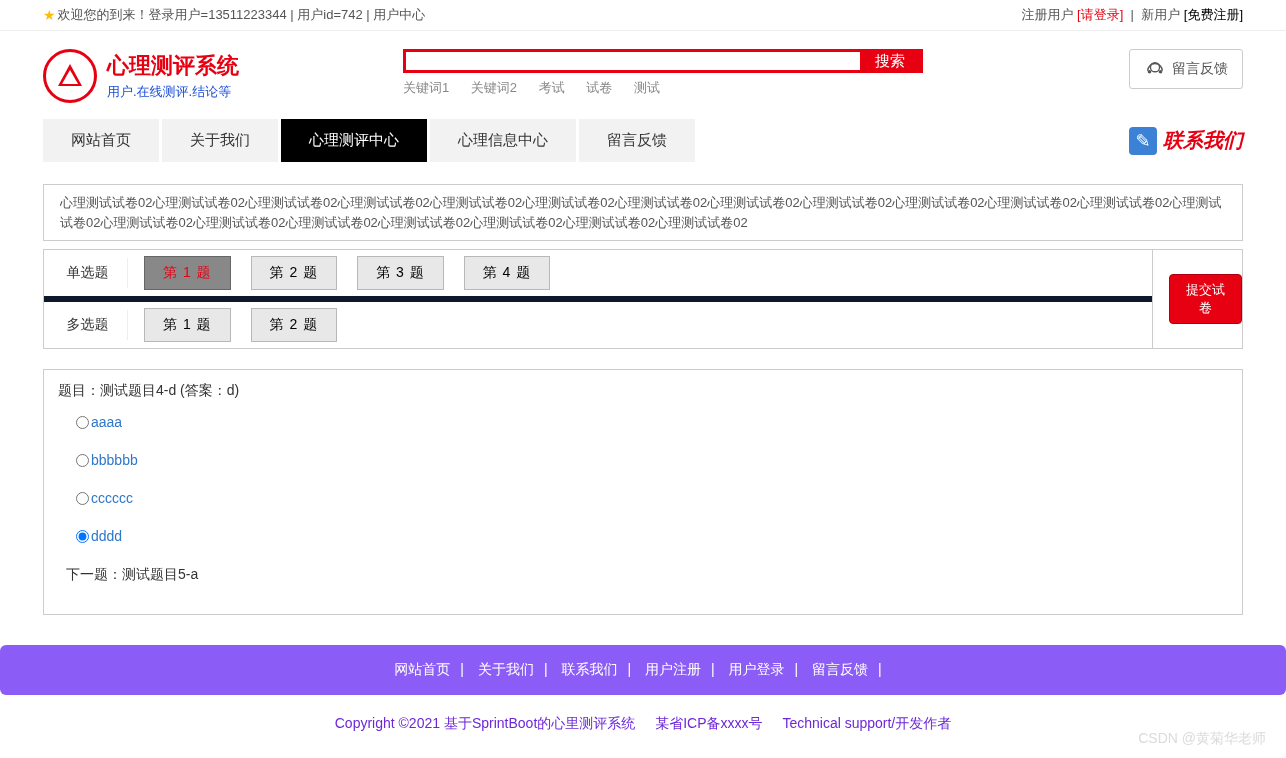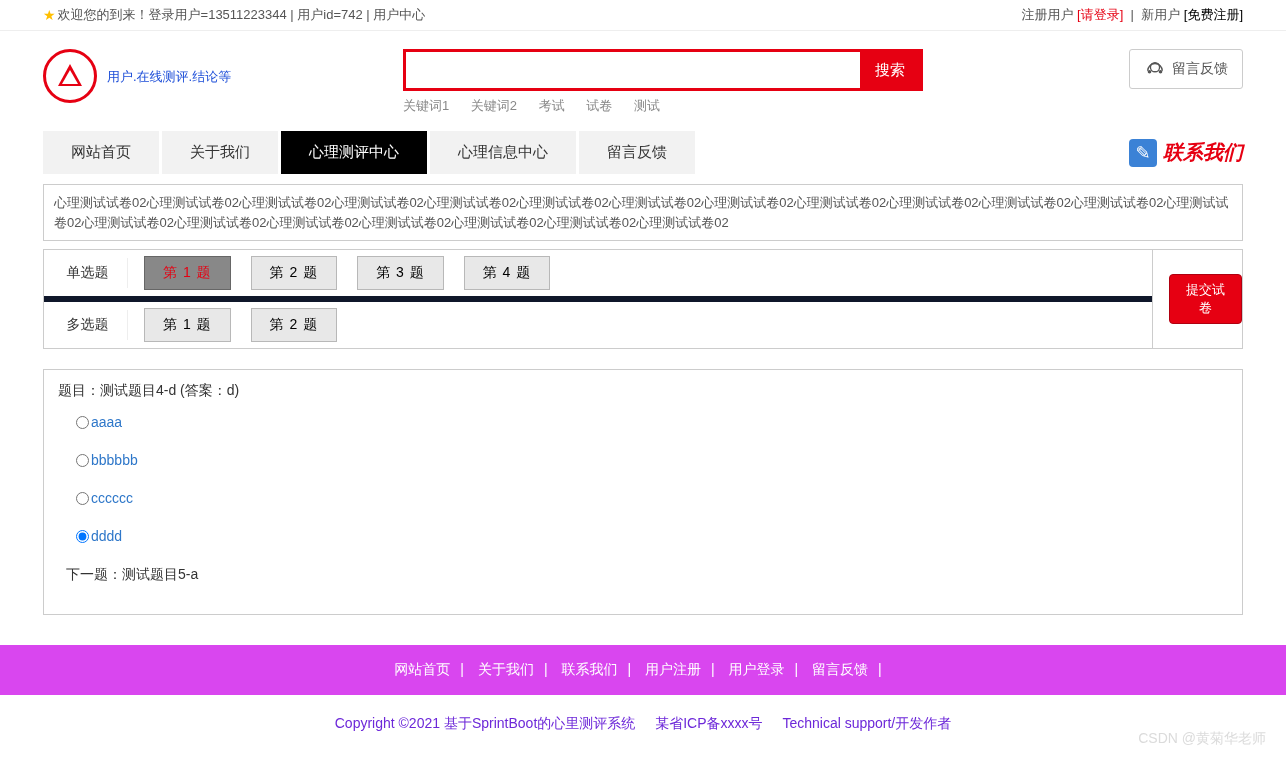--- a/index.html
+++ b/index.html
@@ -19,62 +19,62 @@
 
 .header { padding: 18px 0 10px 0; }
 .header .container { display: flex; align-items: flex-start; }
 .logo-area { display: flex; align-items: center; width: 360px; }
 .logo-icon { width: 54px; height: 54px; border: 3px solid #e60012; border-radius: 50%; display: flex; align-items: center; justify-content: center; margin-right: 10px; }
 .logo-icon svg { width: 36px; height: 36px; }
 .logo-text { }
 .logo-title { color: #e60012; font-size: 22px; font-weight: bold; }
 .logo-sub { color: #1d4ed8; font-size: 13px; margin-top: 2px; }
 .search-area { flex: 1; }
-.search-box { display: flex; border: 3px solid #e60012; width: 520px; height: 42px; }
+.search-box { display: flex; border: 3px solid #e60012; width: 520px; height: 24px; }
 .search-input { flex: 1; border: none; outline: none; padding: 0 8px; font-size: 14px; }
 .search-btn { width: 60px; background: #e60012; color: #fff; border: none; font-size: 15px; cursor: pointer; }
 .keywords { margin-top: 6px; color: #888; font-size: 13px; }
 .keywords span { margin-right: 18px; cursor: pointer; }
 .feedback-area { width: 140px; display: flex; justify-content: flex-end; }
 .feedback-btn { border: 1px solid #ccc; border-radius: 3px; padding: 8px 14px; display: flex; align-items: center; color: #555; font-size: 14px; cursor: pointer; }
 .feedback-btn svg { width: 22px; height: 22px; margin-right: 6px; }
 
 
 .nav { background: #fff; padding: 6px 0; }
 .nav .container { display: flex; align-items: center; }
 .nav-item { padding: 12px 28px; background: #f2f2f2; color: #333; font-size: 15px; margin-right: 3px; cursor: pointer; }
 .nav-item.active { background: #000; color: #fff; }
 .nav-spacer { flex: 1; }
 .contact-us { display: flex; align-items: center; }
 .contact-icon { width: 28px; height: 28px; background: #3b82d6; border-radius: 4px; display: flex; align-items: center; justify-content: center; margin-right: 6px; color: #fff; font-size: 18px; }
 .contact-text { color: #e60012; font-size: 20px; font-weight: bold; font-style: italic; }
 
 
 .content { padding: 0 0 30px 0; }
-.desc-box { border: 1px solid #ccc; padding: 8px 10px; margin-top: 4px; font-size: 13px; line-height: 1.5; color: #555; }
+.desc-box { border: 1px solid #ccc; padding: 8px 16px; margin-top: 16px; font-size: 13px; line-height: 1.5; color: #555; }
 .question-nav { border: 1px solid #ccc; margin-top: 8px; display: flex; }
 .qnav-left { flex: 1; }
 .qnav-row { display: flex; align-items: center; border-bottom: 6px solid #0f172a; padding: 6px 4px; }
 .qnav-row:last-child { border-bottom: none; }
 .qnav-label { width: 80px; text-align: center; border-right: 1px solid #eee; padding: 6px 0; font-size: 14px; }
 .qnav-btns { padding-left: 16px; display: flex; gap: 20px; }
 .q-btn { padding: 7px 18px; background: #e8e8e8; border: 1px solid #b8b8b8; font-size: 14px; cursor: pointer; letter-spacing: 1px; }
 .q-btn.active { background: #888; color: #e60012; border: 1px solid #666; }
 .qnav-right { width: 90px; display: flex; align-items: center; justify-content: center; border-left: 1px solid #ccc; padding-left: 16px; }
 .submit-btn { padding: 6px 12px; background: #e60012; color: #fff; border: 1px solid #b00010; border-radius: 4px; font-size: 13px; cursor: pointer; }
 
 .question-box { border: 1px solid #ccc; margin-top: 20px; padding: 12px 14px 30px 14px; }
 .question-title { font-size: 14px; margin-bottom: 14px; }
 .option-row { margin: 0 0 22px 18px; font-size: 14px; display: flex; align-items: center; }
 .option-row input[type=radio] { margin-right: 2px; width: 13px; height: 13px; }
 .option-row label { color: #2e77c9; cursor: pointer; }
 .next-q { margin-left: 8px; font-size: 14px; color: #333; }
 
 
-.footer-nav { background: #d946ef; padding: 16px 0; text-align: center; color: #fff; font-size: 14px; }
+.footer-nav { background: #8b5cf6; padding: 16px 0; text-align: center; color: #fff; font-size: 14px; border-radius: 6px; }
 .footer-nav a { color: #fff; }
 .footer-nav .sep { margin: 0 10px; color: #fff; }
 .footer-copy { text-align: center; padding: 20px 0; font-size: 14px; color: #6d28d9; }
 .footer-copy span { margin: 0 8px; }
 
 .watermark { position: fixed; bottom: 10px; right: 20px; color: #ccc; font-size: 14px; opacity: 0.7; pointer-events: none; }
 </style>
 </head>
 <body>
 
@@ -97,20 +97,21 @@
 <div class="header">
   <div class="container">
     <div class="logo-area">
       <div class="logo-icon">
         <svg viewBox="0 0 36 36">
             <path d="M6 28 L18 6 L30 28 Z" fill="#e60012"></path>
             <path d="M10 26 L18 12 L26 26 Z" fill="#fff"></path>
           </svg>
       </div>
       <div class="logo-text">
+        <div class="logo-title">心理测评系统</div>
         <div class="logo-sub">用户.在线测评.结论等</div>
       </div>
     </div>
     <div class="search-area">
       <div class="search-box">
         <input class="search-input" type="text" placeholder="" style="">
         <button class="search-btn">搜索</button>
       </div>
       <div class="keywords">
         <span>关键词1</span>

